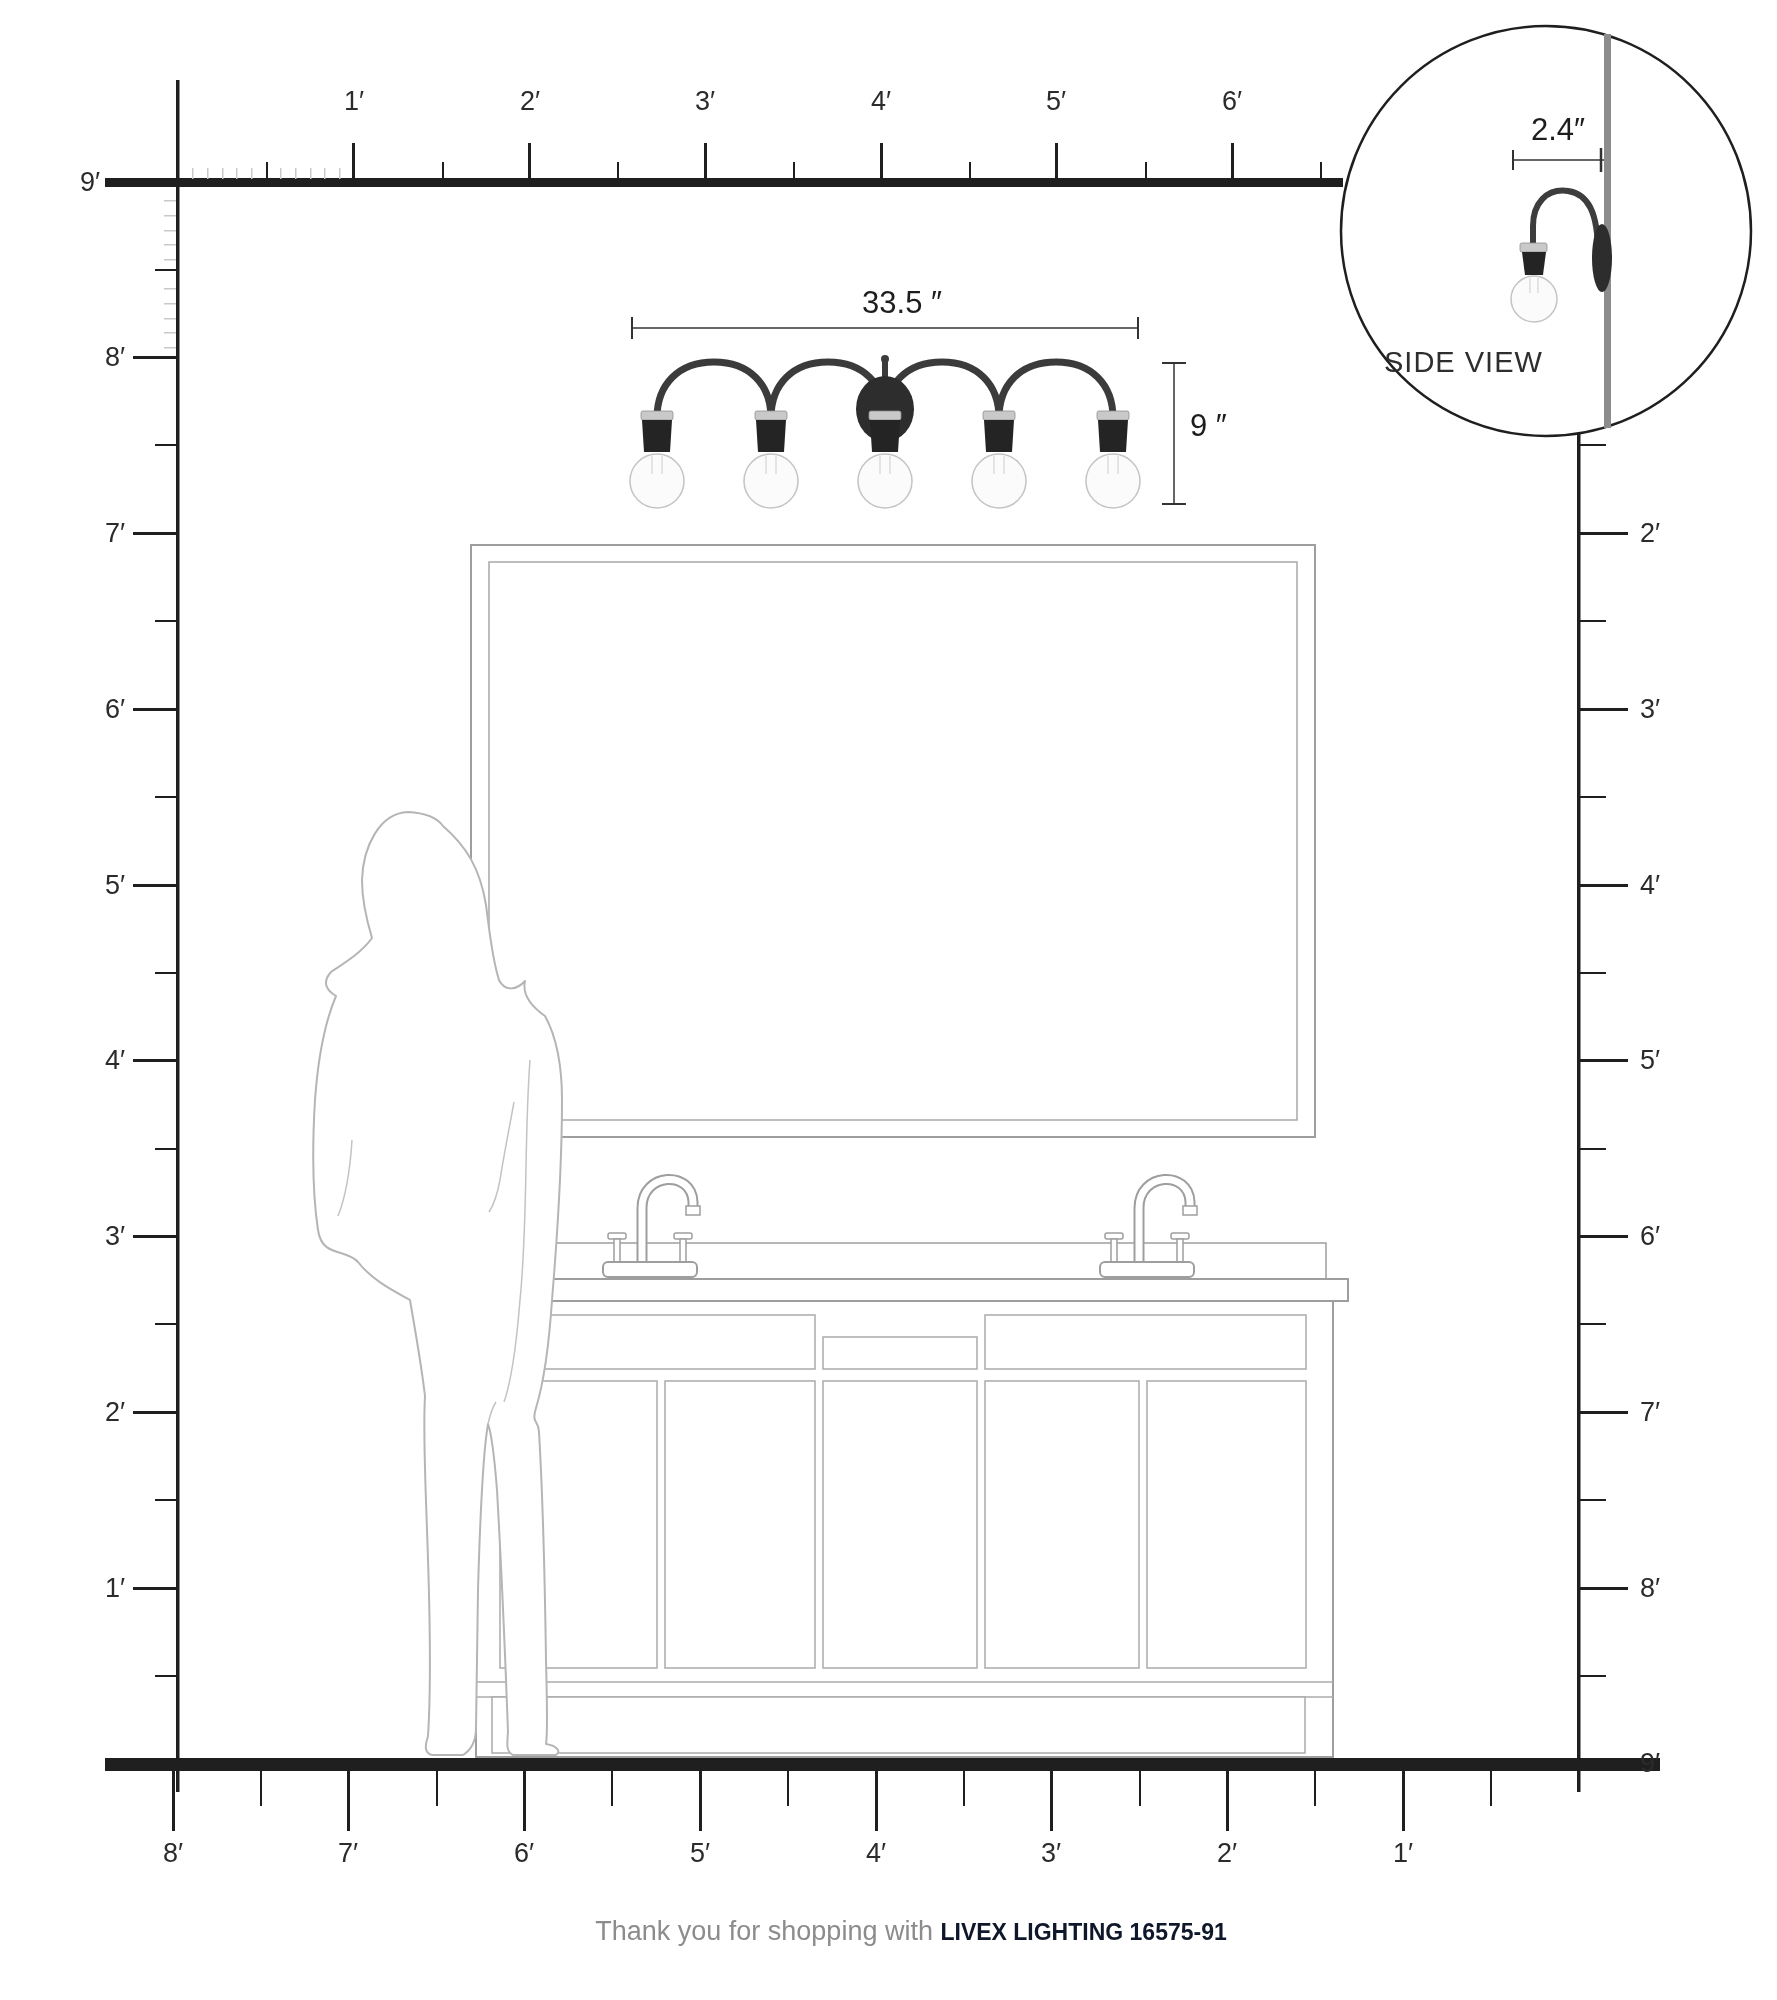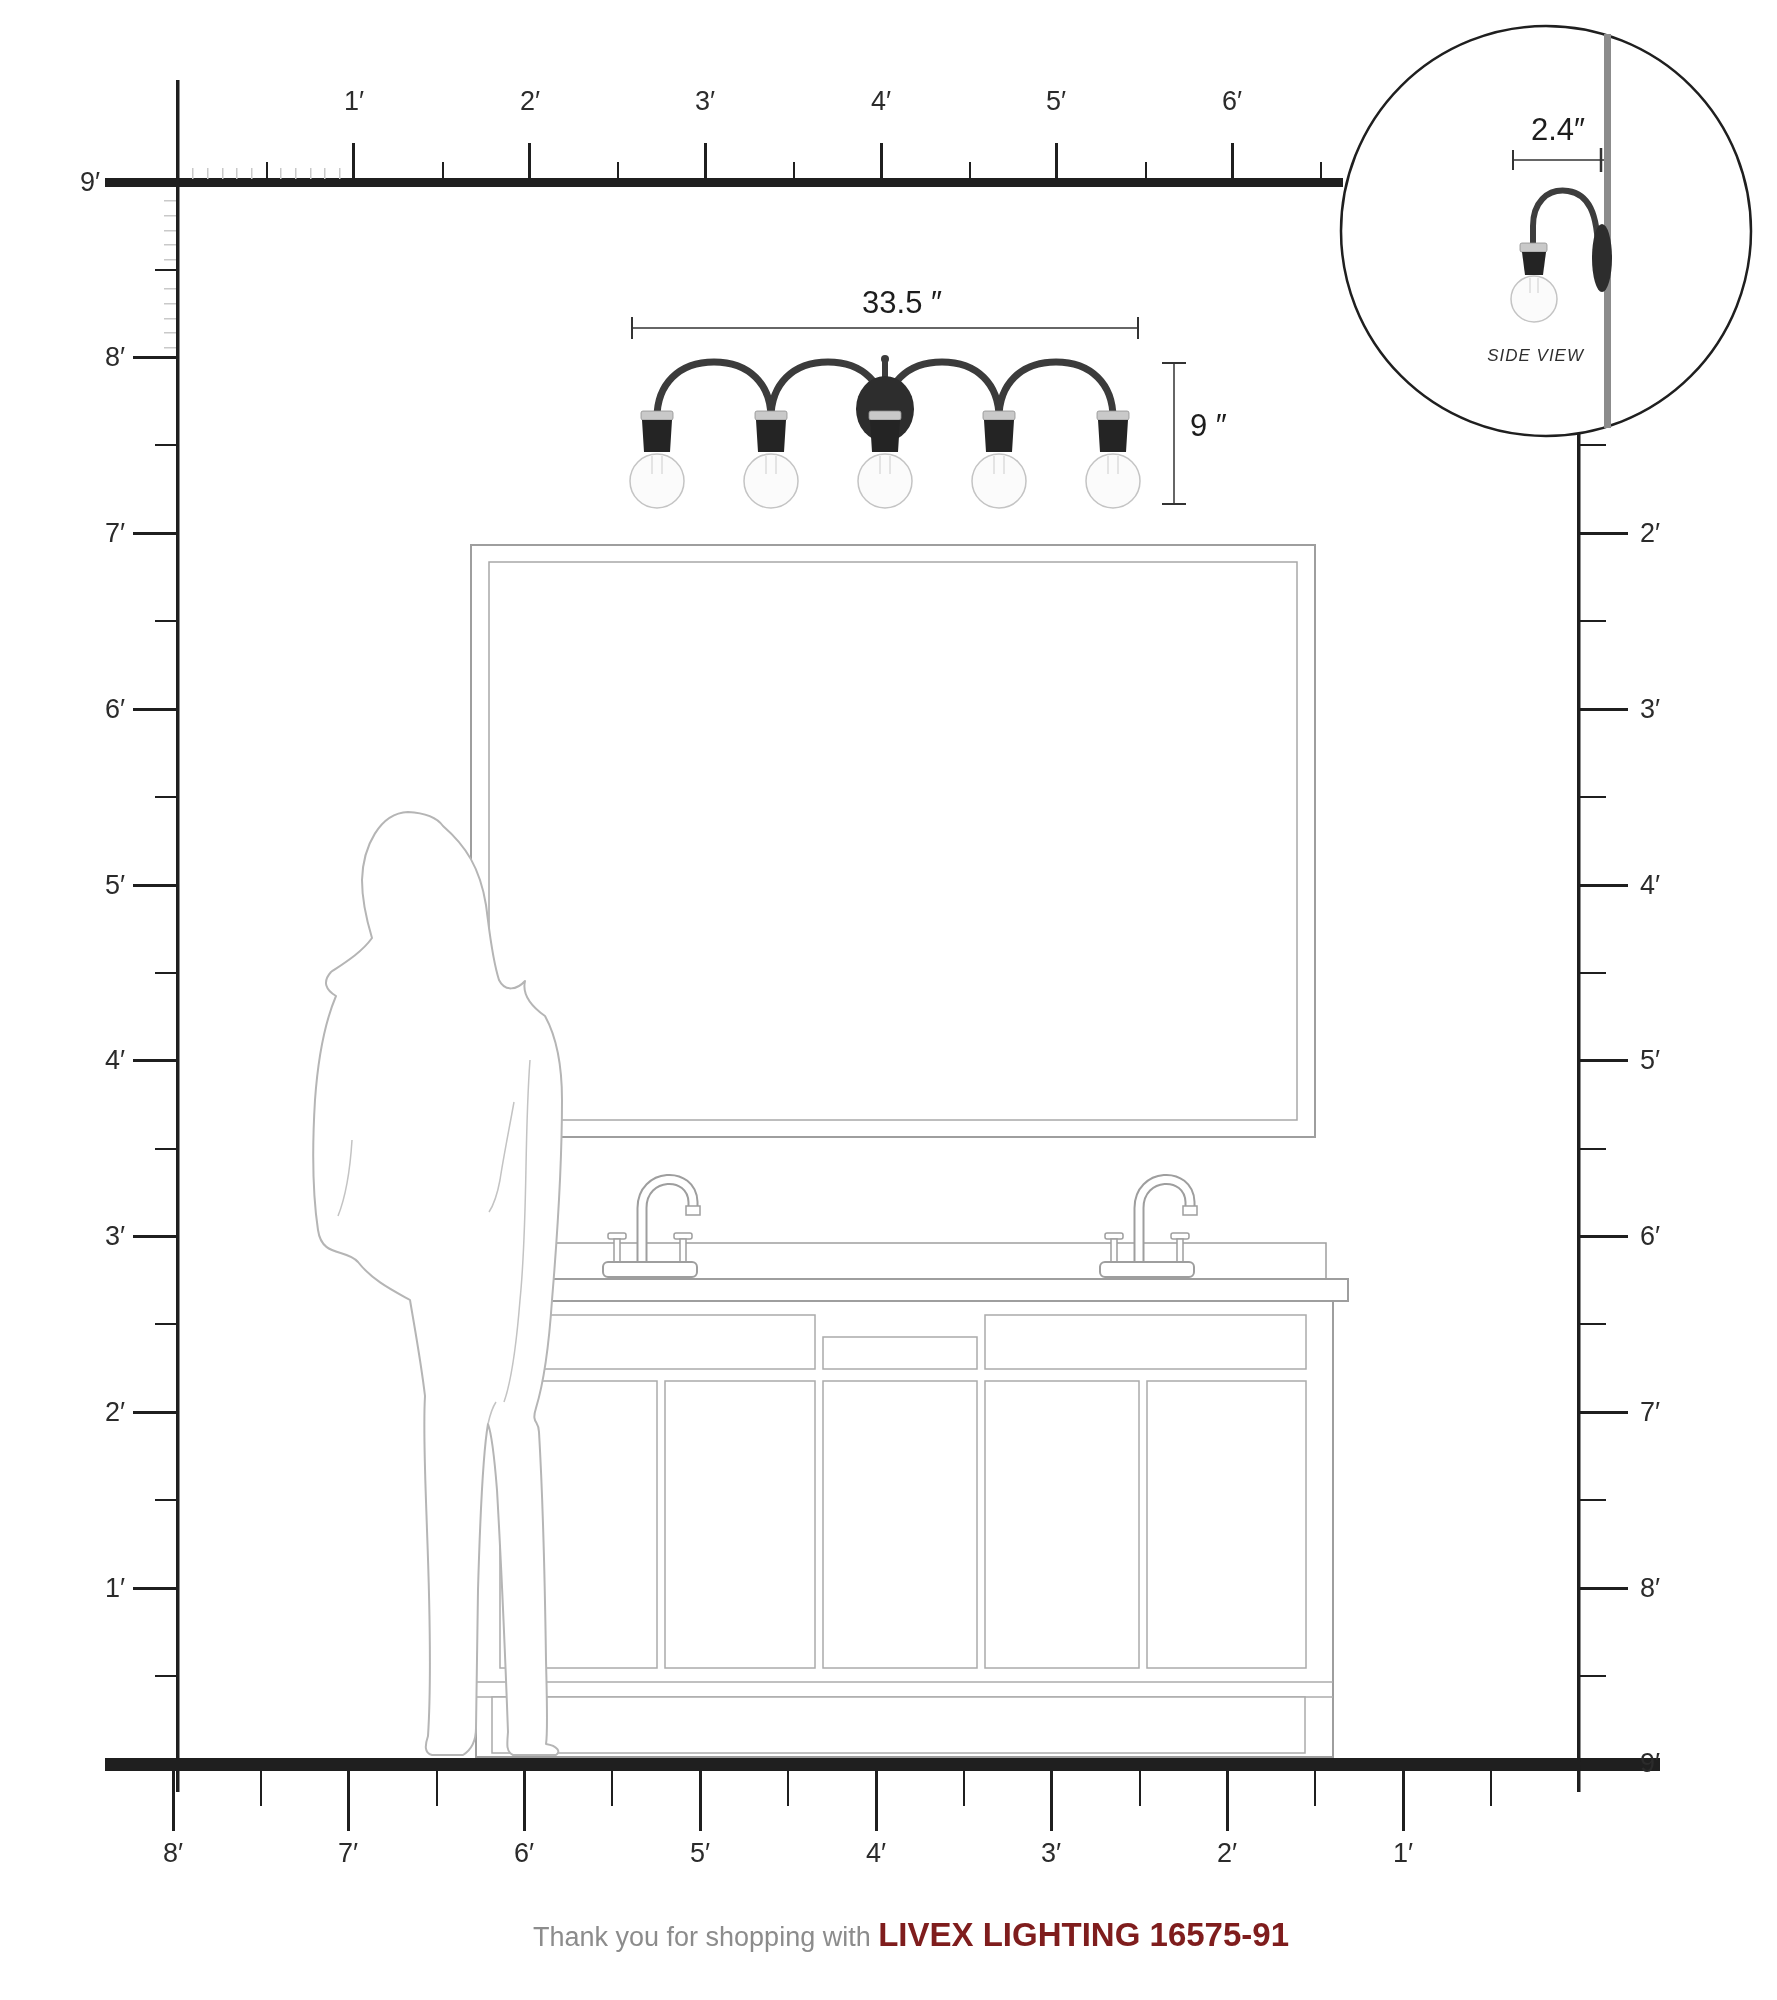--- a/index.html
+++ b/index.html
@@ -4,24 +4,24 @@
 <style>
   html,body{margin:0;padding:0;background:#fff;}
   #stage{position:relative;width:1777px;height:2000px;background:#fff;overflow:hidden;
          font-family:"Liberation Sans", sans-serif;color:#2a2a2a;}
   #art{position:absolute;left:0;top:0;z-index:1;}
   .lbl{position:absolute;z-index:2;font-size:27px;color:#2b2b2b;line-height:1;}
   .lbl.center{text-align:center;}
   .lbl.right{text-align:right;}
   .dim{position:absolute;z-index:3;font-size:31px;color:#1d1d1d;line-height:1;}
   .dim.center{text-align:center;}
-  .caption{position:absolute;z-index:3;font-size:17px;color:#2e2e2e;letter-spacing:1px;text-align:right;font-style:italic;}
+  .caption{position:absolute;z-index:3;font-size:29px;color:#2e2e2e;letter-spacing:1px;text-align:left;}
   #footer{position:absolute;z-index:3;left:0;top:1916px;width:1777px;text-align:center;}
   #footer .pre{font-size:27px;color:#8c8c8c;margin-left:45px;}
-  #footer .brand{font-size:33px;font-weight:bold;color:#7f1d1d;}
+  #footer .brand{font-size:23px;font-weight:bold;color:#0f172a;}
 </style>
 </head>
 <body>
 
 <div id="stage">
 
 <svg id="art" width="1777" height="2000" viewBox="0 0 1777 2000" xmlns="http://www.w3.org/2000/svg">
 
   <g fill="#1f1f1f">
     <rect x="105" y="178" width="1238" height="9"></rect>

